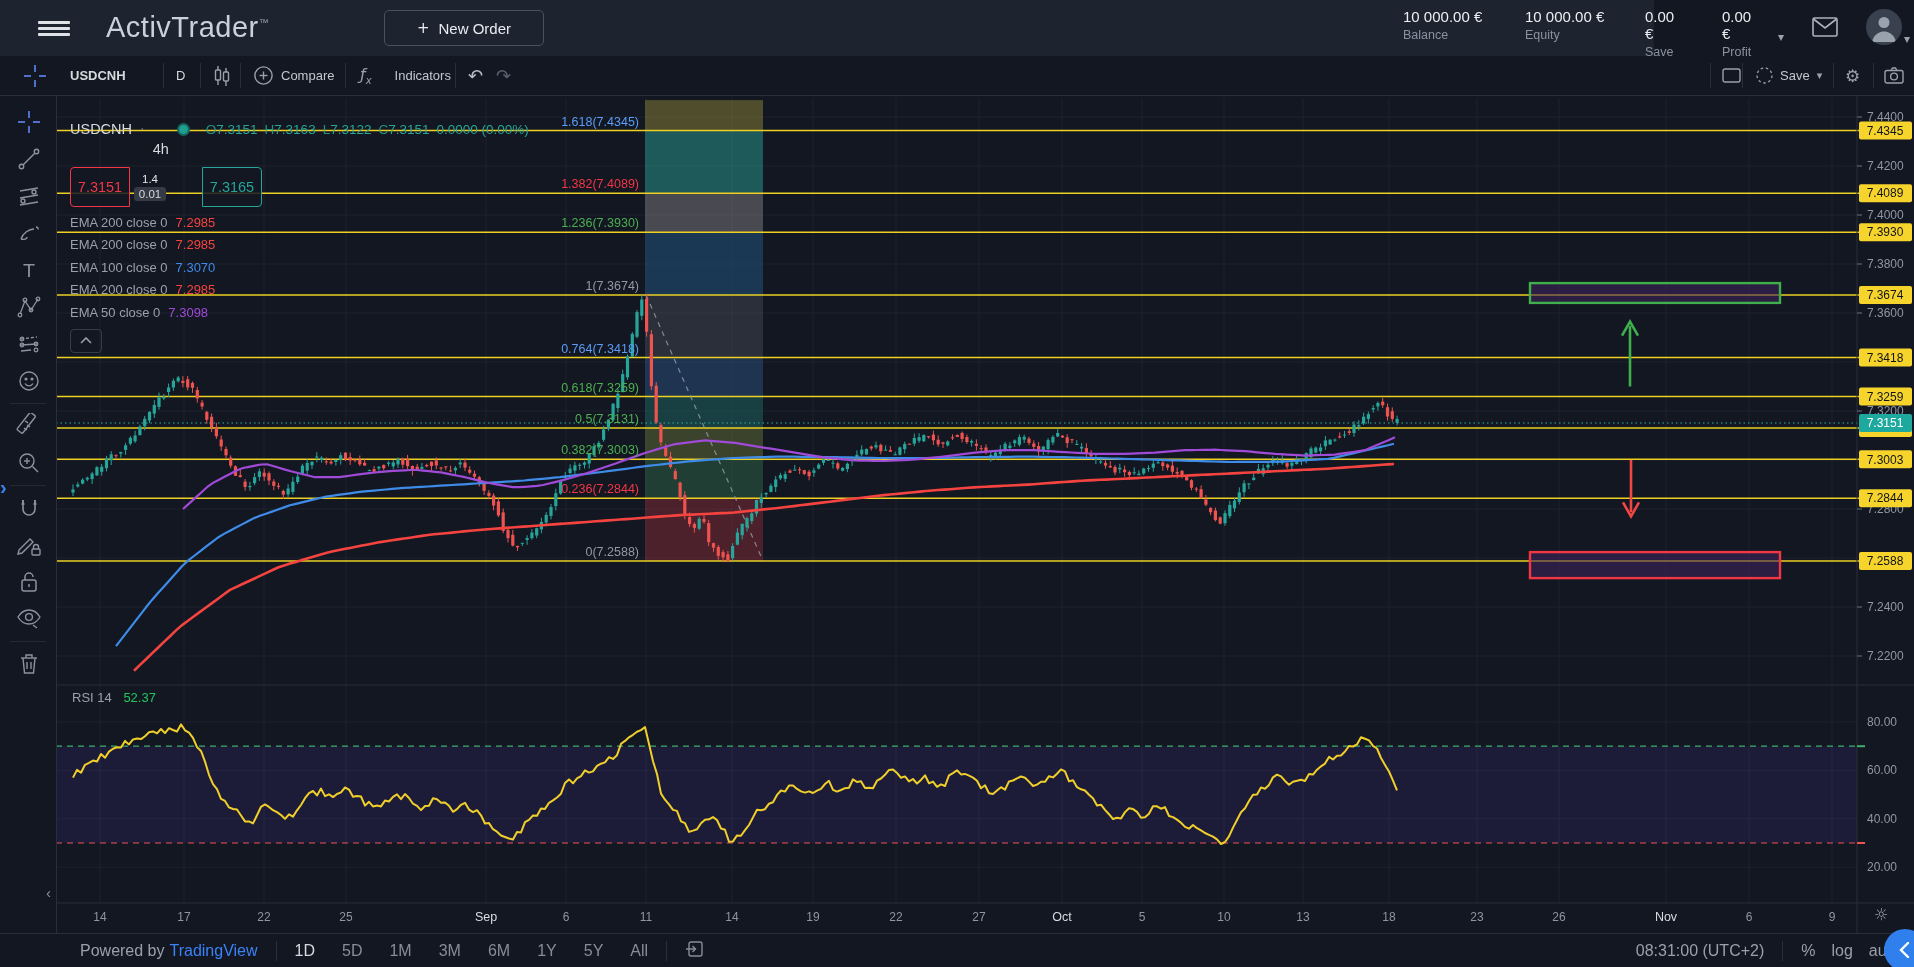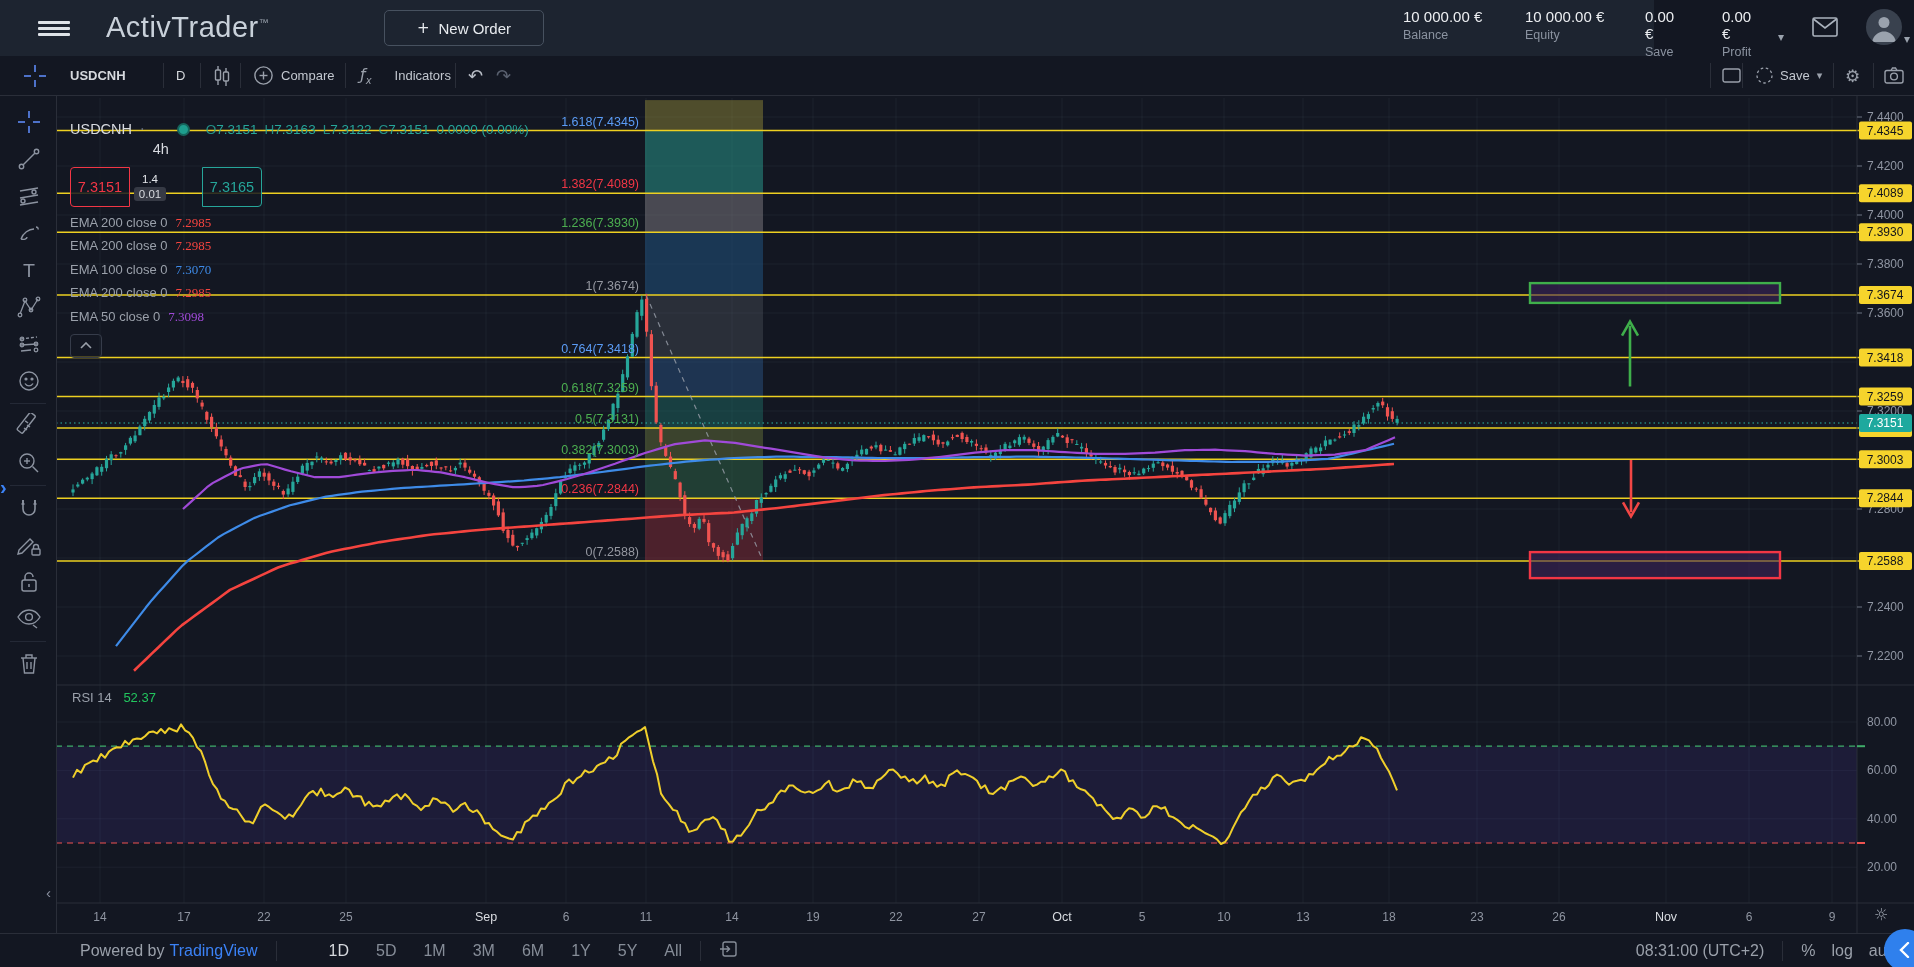--- a/index.html
+++ b/index.html
@@ -39,31 +39,31 @@
   .ohlc .k{opacity:.85;}
   .quote-row{display:flex;align-items:stretch;margin-top:10px;height:40px;}
   .bidbox{width:58px;border:1px solid #f23645;border-radius:4px 0 0 4px;color:#f23645;font-size:14.5px;
           display:flex;align-items:center;justify-content:center;background:rgba(19,23,34,.85);}
   .spread{width:40px;display:flex;flex-direction:column;align-items:center;justify-content:center;gap:2px;}
   .spread .a{font-size:11.5px;color:#e3e6ea;}
   .spread .b{font-size:11.5px;color:#d6d9de;background:#363a45;border-radius:3px;padding:1px 5px;}
   .askbox{width:58px;border:1px solid #26a69a;border-radius:0 4px 4px 0;color:#26a69a;font-size:14.5px;
           display:flex;align-items:center;justify-content:center;background:rgba(19,23,34,.85);margin-left:32px;}
   .ema-row{margin-top:7.5px;font-size:13px;color:#9aa0aa;}
-  .ema-row .ema-val{margin-left:8px;font-family:Liberation Serif, serif;}
+  .ema-row .ema-val{margin-left:8px;}
   .collapse-btn{margin-top:9px;width:30px;height:22px;border:1px solid #363c4a;border-radius:4px;
                 display:flex;align-items:center;justify-content:center;cursor:pointer;}
   .rsi-label{position:absolute;left:72px;top:690px;z-index:7;font-size:13px;color:#9aa0aa;}
   .rsi-label .val{color:#22c55e;margin-left:8px;}
   
   .bbar{position:absolute;left:0;top:933px;width:1914px;height:34px;background:#131722;border-top:1px solid #2a2e39;z-index:6;
         display:flex;align-items:center;font-size:16px;color:#868d98;}
   .powered{margin-left:80px;color:#9aa0aa;}
   .tvlink{color:#3b82f6;cursor:pointer;margin-left:5px;}
-  .ranges{display:flex;gap:27px;margin-left:34px;}
+  .ranges{display:flex;gap:27px;}
   .ranges span{cursor:pointer;}
   .ranges span:first-child{color:#d5d8dd;}
   .bdiv{width:1px;height:20px;background:#2a2e39;margin:0 18px;}
   .bright{margin-left:auto;display:flex;align-items:center;gap:16px;margin-right:14px;color:#9aa0aa;}
   .edge-tab{position:absolute;left:46px;top:884px;z-index:6;color:#8a90a0;font-size:15px;}
   .blue-exp{position:absolute;left:0px;top:476px;z-index:6;color:#3b82f6;font-size:20px;font-weight:700;}
   .sun-icon{position:absolute;left:1874px;top:905px;z-index:6;color:#9aa0ab;font-size:16px;font-family:"DejaVu Sans",sans-serif;}
   .blue-circle{position:absolute;left:1884px;top:929px;width:42px;height:42px;border-radius:50%;background:#2f80ed;z-index:8;
                display:flex;align-items:center;justify-content:center;cursor:pointer;}
   svg.chart{position:absolute;left:0;top:0;z-index:1;}

